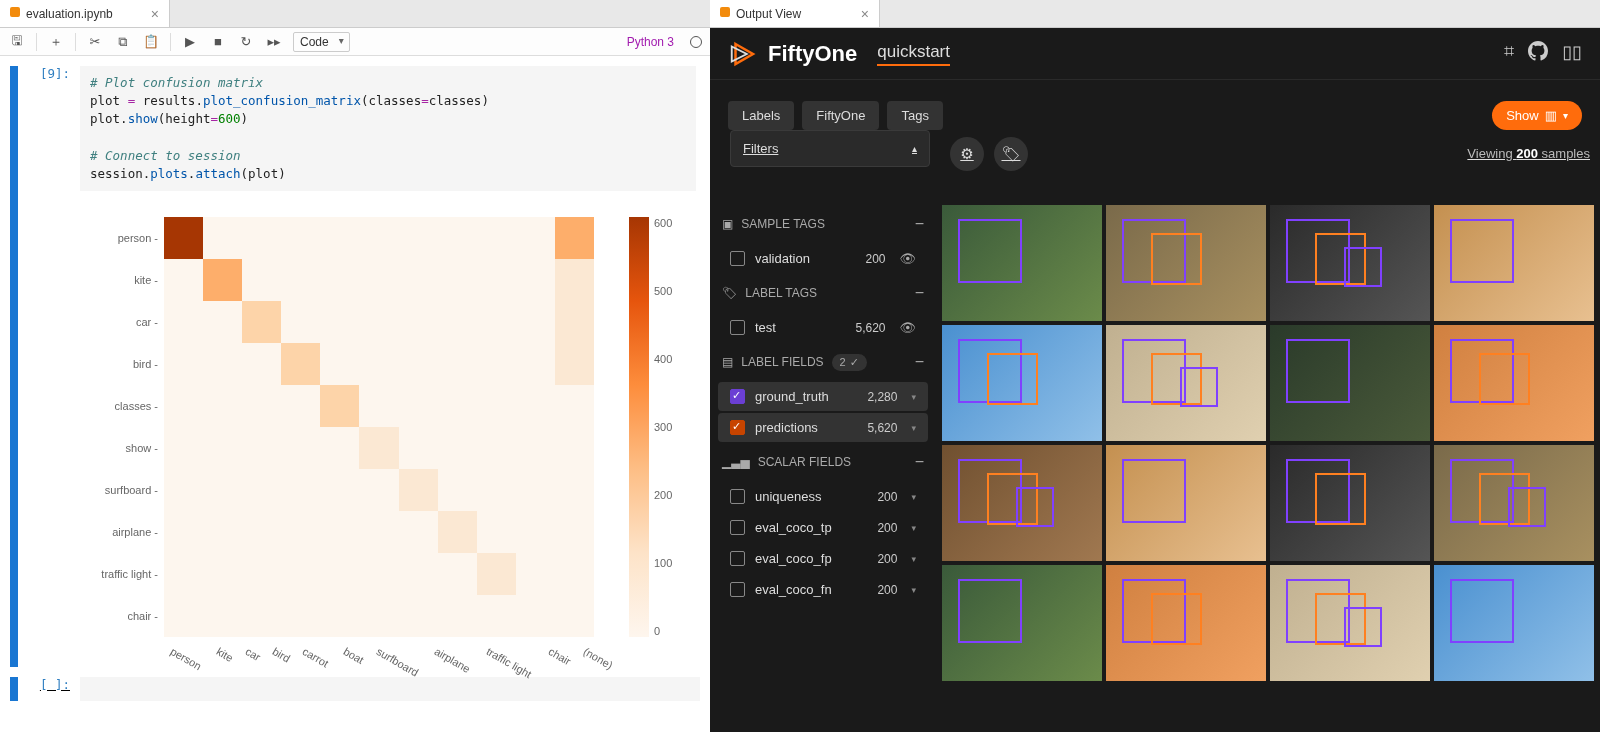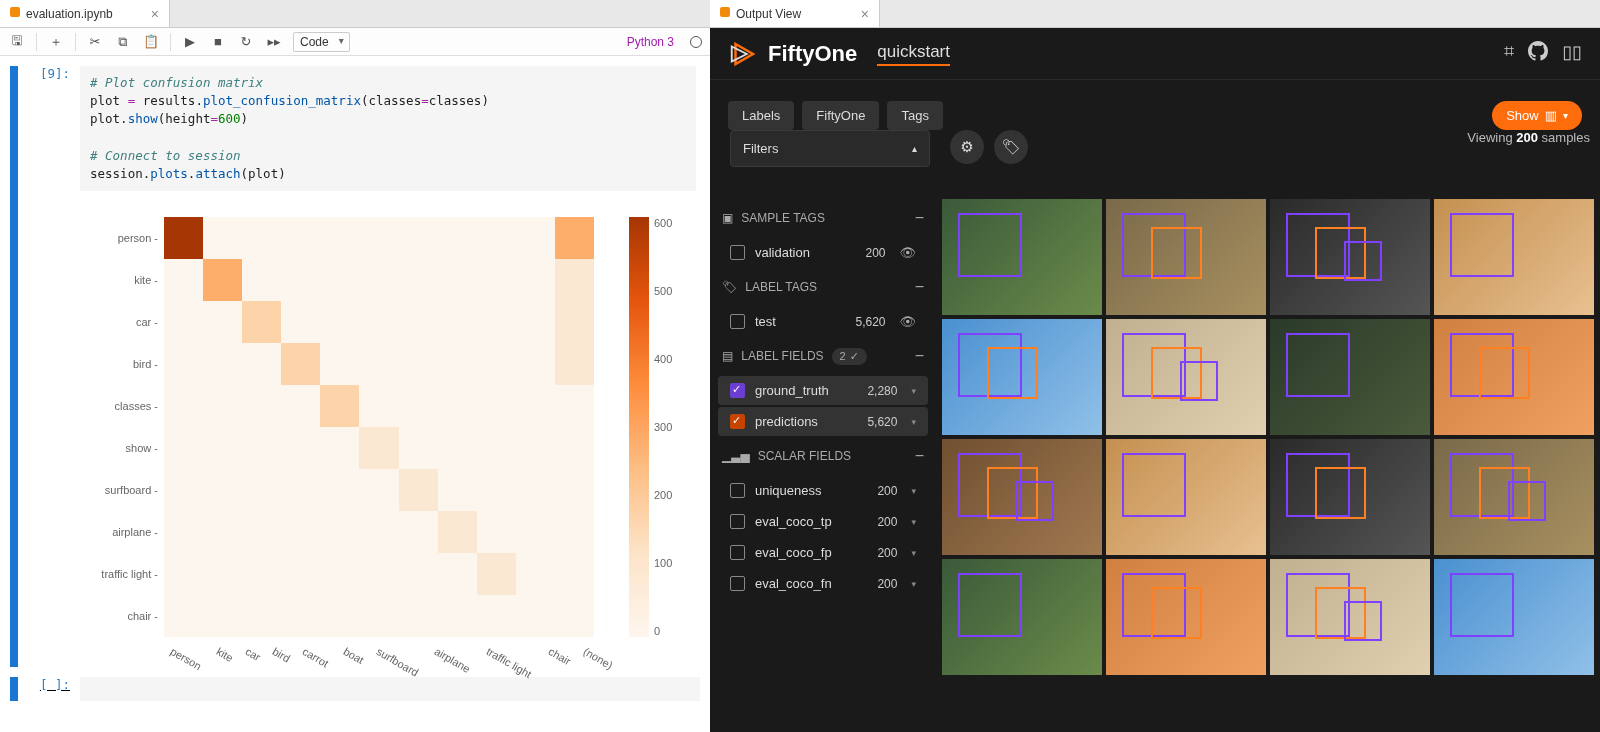--- a/index.html
+++ b/index.html
@@ -69,21 +69,21 @@
 .fo-stage-icons { margin-left: auto; display: flex; gap: 12px; font-size: 16px; color: #ccc; }
 
 .fo-main { flex: 1; display: flex; overflow: hidden; }
 .fo-sidebar { width: 226px; display: flex; flex-direction: column; overflow-y: auto; }
 .fo-filters { background: #2a2a2a; border: 1px solid #3a3a3a; margin: 0 10px 10px 10px; border-radius: 4px; padding: 10px 12px; display: flex; justify-content: space-between; align-items: center; cursor: pointer; }
 .fo-round-btns { display: flex; gap: 10px; margin-left: 10px; }
 .fo-round { width: 34px; height: 34px; border-radius: 17px; background: #333; display: flex; align-items: center; justify-content: center; font-size: 15px; cursor: pointer; }
 .fo-viewing { color: #bbb; font-size: 13px; }
 .fo-viewing b { color: #fff; }
 
-.fo-topbar { display: flex; align-items: flex-start; padding: 0 10px 22px 10px; }
+.fo-topbar { display: flex; align-items: center; padding: 0 10px 28px 10px; text-decoration: underline; }
 
 .fo-section-hdr { display: flex; align-items: center; padding: 10px 12px; color: #aaa; font-size: 12px; text-transform: uppercase; gap: 8px; }
 .fo-section-hdr .collapse { margin-left: auto; font-size: 16px; cursor: pointer; }
 .fo-badge { background: #333; padding: 2px 8px; border-radius: 10px; font-size: 11px; display: flex; gap: 4px; align-items: center; }
 
 .fo-item { display: flex; align-items: center; padding: 7px 12px; gap: 10px; font-size: 13px; border-radius: 4px; margin: 1px 8px; }
 .fo-item.active { background: #333; }
 .fo-check { width: 15px; height: 15px; border: 1.5px solid #888; border-radius: 2px; flex-shrink: 0; position: relative; }
 .fo-check.gt { background: #6b3fd4; border-color: #6b3fd4; }
 .fo-check.gt::after, .fo-check.pr::after { content: "✓"; color: #fff; font-size: 11px; position: absolute; left: 1px; top: -1px; }

